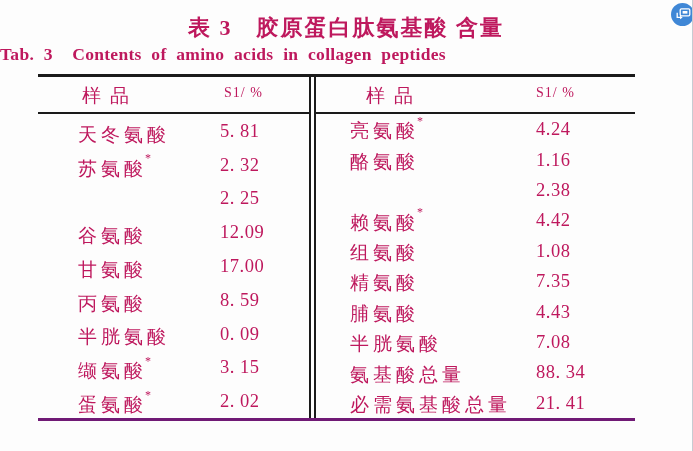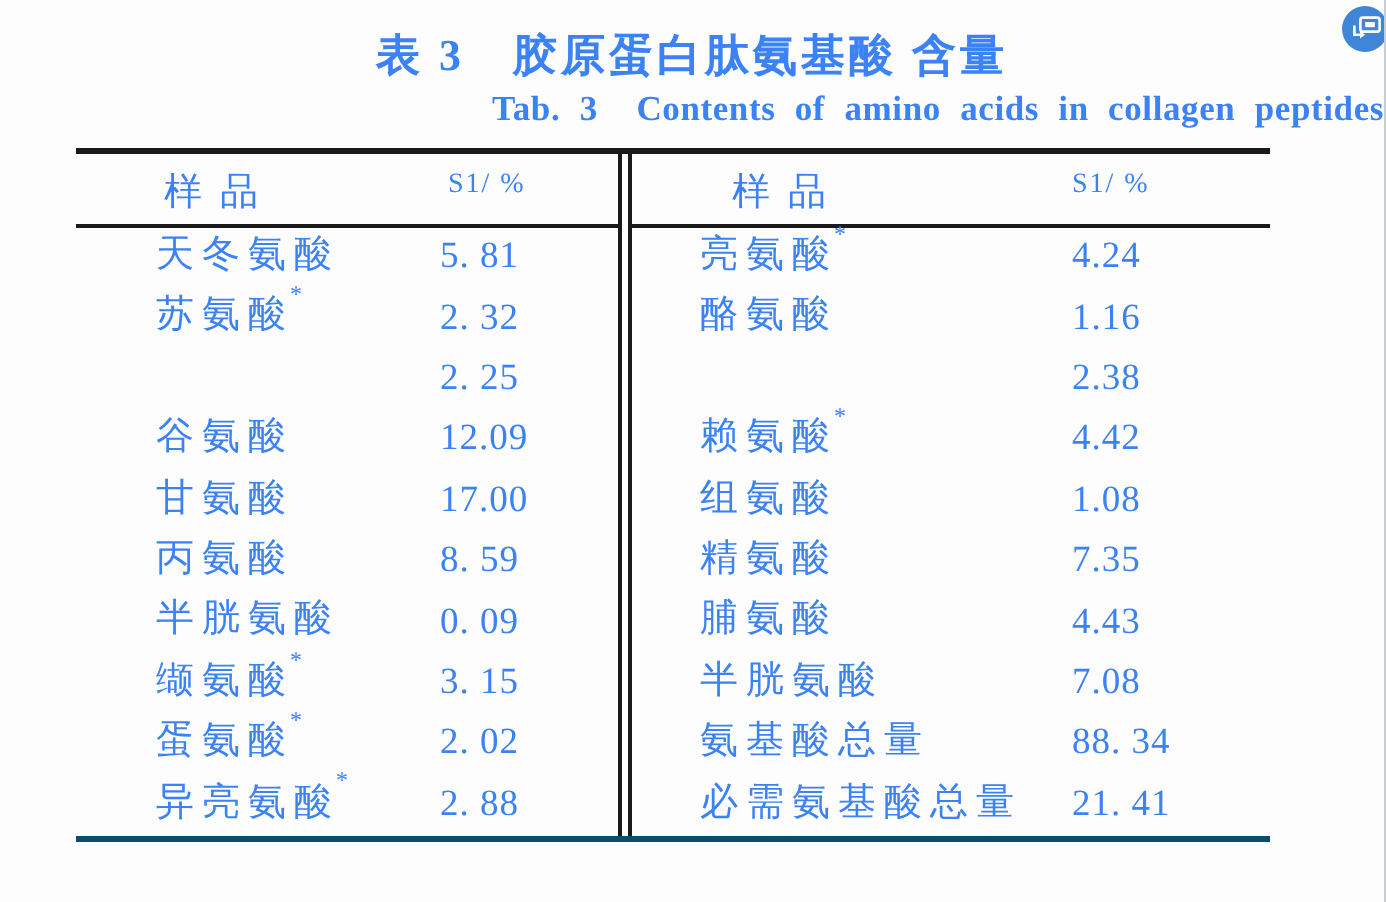--- a/index.html
+++ b/index.html
@@ -1,50 +1,50 @@
 <!DOCTYPE html>
 <html><head>
 <meta charset="utf-8">
 <style>
   html,body{margin:0;padding:0;background:#e8e8e8;}
   .page{
     position:relative;width:693px;height:451px;overflow:hidden;
-    background:#fdfdfd;color:#3b82f6;box-sizing:border-box;
+    background:#fdfdfd;color:#be185d;box-sizing:border-box;
     font-family:"Liberation Serif","DejaVu Serif",serif;
     border-right:1px solid #c7ccd2;
     padding-left:28px;
   }
   .title-zh{
     position:absolute;top:13px;left:0;width:100%;text-align:center;
     font-size:22px;font-weight:bold;letter-spacing:2px;white-space:pre;
   }
   .title-en{
-    position:absolute;top:44px;left:0;width:100%;text-align:right;
+    position:absolute;top:44px;left:0;width:100%;text-align:left;
     font-size:17.5px;font-weight:bold;word-spacing:5px;letter-spacing:.3px;white-space:pre;
   }
   .tbl{
     position:absolute;left:38px;top:74px;width:597px;height:347px;box-sizing:border-box;
-    border-top:3px solid #1a1a1a;border-bottom:3px solid #0c4a6e;display:flex;
+    border-top:3px solid #1a1a1a;border-bottom:3px solid #701a75;display:flex;
   }
   .half{position:relative;height:100%;}
   .half.left{width:271px;}
   .half.right{flex:1;}
   .divider{
     width:7px;height:100%;box-sizing:border-box;
     border-left:2px solid #1a1a1a;border-right:2px solid #1a1a1a;
   }
   .thead{position:relative;height:37px;border-bottom:2px solid #1a1a1a;box-sizing:border-box;}
   .h-sample{position:absolute;top:6px;font-size:19px;letter-spacing:9px;white-space:nowrap;}
   .h-value{position:absolute;top:8px;font-size:14px;letter-spacing:1px;white-space:nowrap;}
   .half.left  .h-sample{left:44px;}
   .half.left  .h-value{left:186px;}
   .half.right .h-sample{left:50px;}
   .half.right .h-value{left:220px;}
   .tbody{display:flex;flex-direction:column;height:304px;}
-  .row{position:relative;flex:1;display:flex;align-items:flex-start;}
+  .row{position:relative;flex:1;display:flex;align-items:flex-end;}
   .name{font-size:19px;letter-spacing:4px;white-space:nowrap;}
   .half.left  .name{padding-left:40px;}
   .half.right .name{padding-left:34px;}
   sup.mk{font-size:12px;letter-spacing:0;position:relative;top:-5px;margin-left:-2px;}
   .val{
     position:absolute;top:50%;transform:translateY(-50%);
     font-size:18.5px;letter-spacing:.5px;white-space:pre;
   }
   .half.left  .val{left:182px;}
   .half.right .val{left:220px;}
@@ -102,24 +102,20 @@
           <span class="val">0. 09</span>
         </div>
         <div class="row">
           <span class="name"><span>缬氨酸</span><sup class="mk">*</sup></span>
           <span class="val">3. 15</span>
         </div>
         <div class="row">
           <span class="name"><span>蛋氨酸</span><sup class="mk">*</sup></span>
           <span class="val">2. 02</span>
         </div>
-        <div class="row">
-          <span class="name"><span>异亮氨酸</span><sup class="mk">*</sup></span>
-          <span class="val">2. 88</span>
-        </div>
       </div>
     </div>
 
     <div class="divider"></div>
 
     <div class="half right">
       <div class="thead">
         <span class="h-sample">样品</span>
         <span class="h-value">S1/ %</span>
       </div>

